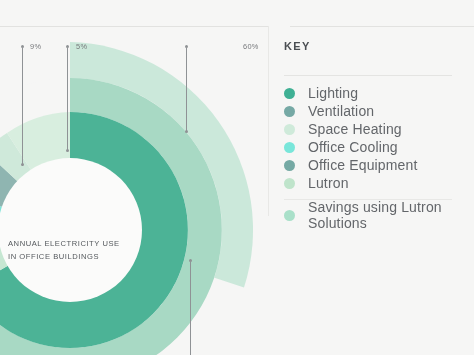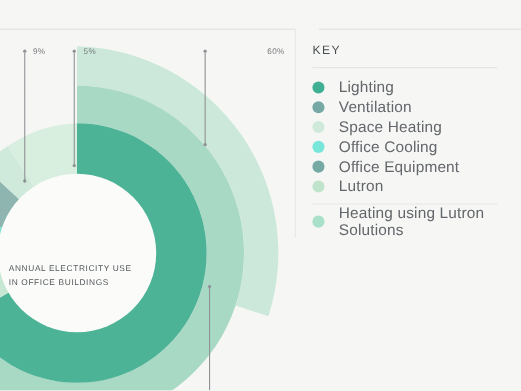--- a/index.html
+++ b/index.html
@@ -56,21 +56,22 @@
     letter-spacing:0.3px;
     color:#77797c;
   }
 
   
   #legend { position:absolute; left:284px; top:40px; width:190px; }
   .key-title {
     font-size:11px;
     letter-spacing:1.4px;
     color:#4a4e52;
-    margin-bottom:9px;
+    margin-bottom:23px;
+    font-weight:bold;
   }
   .key-rule { width:168px; height:1px; background:#e4e4e2; margin-bottom:8px; }
   .legend-item {
     display:flex; align-items:center; height:18px;
   }
   .swatch {
     width:11px; height:11px; border-radius:50%;
     flex:0 0 auto; margin-right:13px;
   }
   .legend-label {
@@ -176,17 +177,17 @@
     </div>
     <div class="legend-item">
       <span class="swatch" style="background:#bfe4cb"></span>
       <span class="legend-label">Lutron</span>
     </div>
 
     <div class="legend-sep"></div>
 
     <div class="legend-footer">
       <span class="swatch" style="background:#a9e0c9"></span>
-      <span class="legend-label">Heating using Lutron Solutions</span>
+      <span class="legend-label">Savings using Lutron Solutions</span>
     </div>
   </div>
 
 </div>
 
 </body></html>

